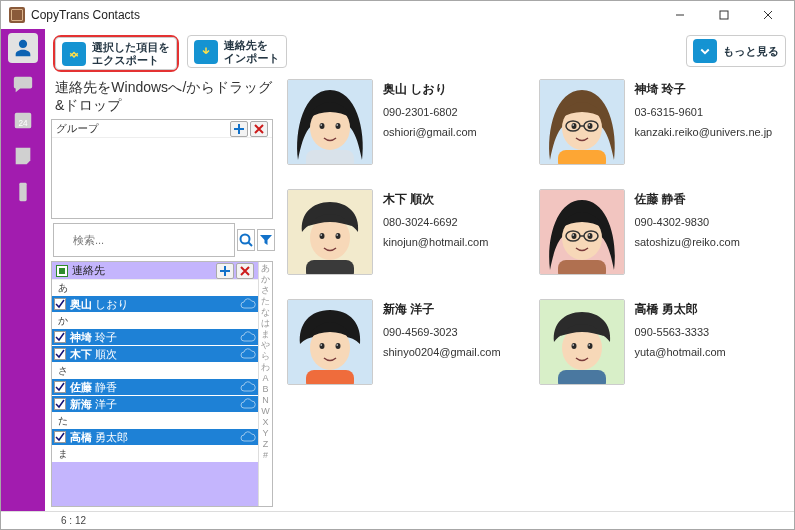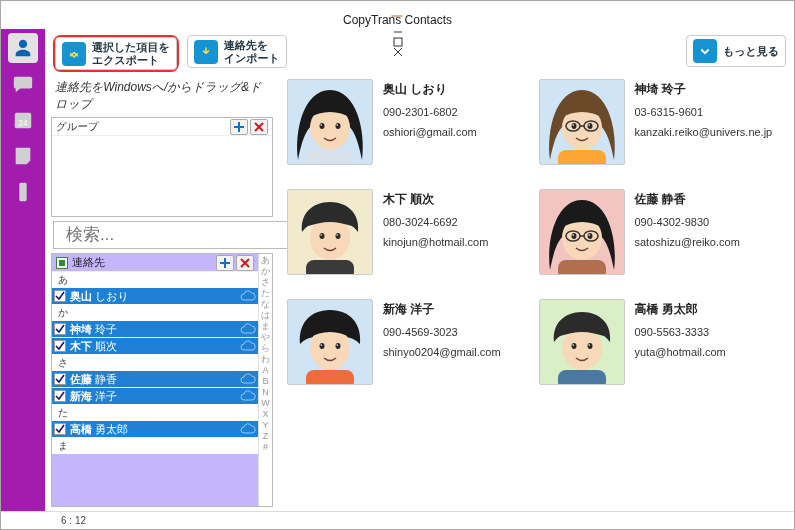--- a/index.html
+++ b/index.html
@@ -1,19 +1,19 @@
 <!DOCTYPE html>
 <html><head>
 <meta charset="utf-8">
 <style>
   * { box-sizing: border-box; font-family: "Meiryo UI", Meiryo, "MS PGothic", sans-serif; }
   body { margin:0; background:#777; display:flex; align-items:center; justify-content:center; height:100vh; }
   .window { width:795px; height:530px; background:#fff; border:1px solid #a7a7a7; display:flex; flex-direction:column; }
   
-  .titlebar { height:28px; display:flex; align-items:center; padding:12px 4px;flex-direction:column; }
+  .titlebar { height:28px; display:flex; align-items:center; padding:12px 4px; }
   .titlebar .tb-icon { width:16px; height:16px; margin:0 6px 0 4px; background:#8a5a3a; border-radius:2px; position:relative; }
   .titlebar .tb-icon:after { content:""; position:absolute; inset:2px; border:1px solid #dcb48c; border-radius:1px;}
   .titlebar .title { font-size:12px; color:#222; }
   .titlebar .spacer { flex:1; }
   .titlebar .winbtn { width:44px; height:28px; display:flex; align-items:center; justify-content:center; color:#333; font-size:13px; }
   .titlebar .winbtn svg { width:10px; height:10px; stroke:#333; stroke-width:1;}
   
   .body { flex:1; display:flex; min-height:0; position:relative;}
   .icon-rail { width:44px; background:#a21caf; border-right:none; display:flex; flex-direction:column; align-items:center; gap:6px; padding-top:4px;}
   .rail-item { width:30px; height:30px; display:flex; align-items:center; justify-content:center; border-radius:4px; color:#d0d0d0; }
@@ -21,31 +21,31 @@
   .rail-item svg { width:22px; height:22px; fill:currentColor; stroke:none;}
   
   .toolbar { height:50px; display:flex; align-items:flex-start; padding:6px 8px 0 8px; gap:8px; }
   .tbtn { display:flex; align-items:center; gap:6px; border:1px solid #ccc; border-radius:4px; padding:3px 6px; font-size:11px; font-weight:bold; line-height:1.15; color:#253744; background:#fff;}
   .tbtn .ticon { width:24px; height:24px; border-radius:4px; background:#1593d2; display:flex; align-items:center; justify-content:center; }
   .tbtn .ticon svg { width:18px; height:18px; }
   .highlight-export { border:2px solid #e43232; border-radius:8px; padding:0; display:inline-flex;}
   .toolbar .spacer { flex:1; }
   
   .left-col { width:230px; display:flex; flex-direction:column; padding:0 4px 0 4px; gap:4px; min-height:0;}
-  .drag-hint { font-size:12px; font-style:italic; color:#333; padding-left:4px;}
+  .drag-hint { font-size:14px; color:#333; padding-left:4px;}
   .groups-box { border:1px solid #bbb; height:100px; background:#fff; display:flex; flex-direction:column; }
   .groups-header { height:18px; display:flex; align-items:center; font-size:10.5px; padding:0 4px; color:#333; border-bottom:1px solid #eee;}
   .groups-header .spacer { flex:1;}
   .iconbtn { width:18px; height:16px; border:1px solid #aaa; border-radius:2px; margin-left:2px; display:flex; align-items:center; justify-content:center; background:#f3f3f3;}
   .iconbtn svg { width:12px; height:12px; }
   .groups-list { flex:1; overflow:auto; font-size:11px;}
   .groups-list .gitem { padding:2px 6px; color:#333;}
   .groups-list .gitem.selected { background:#1e81d6; color:#fff;}
   .search-row { display:flex; align-items:center; gap:2px; padding:0 2px;}
-  .search-row input { flex:1; height:28px; font-size:17px; padding:0 12px; border:1px solid #bbb;}
+  .search-row input { flex:1; height:34px; font-size:11px; padding:0 19px; border:1px solid #bbb;}
   .sq-btn { width:24px; height:22px; border:1px solid #bbb; background:#fff; display:flex; align-items:center; justify-content:center;}
   .sq-btn svg { width:16px; height:16px; }
   .contacts-table { flex:1; border:1px solid #bbb; display:flex; min-height:0;}
   .ct-scroll { flex:1; display:flex; flex-direction:column; min-height:0; overflow-y:auto; font-size:11px; background:#c4b5fd;}
   .ct-header { display:flex; align-items:center; height:18px; padding:0 4px; border-bottom:1px solid #eee; color:#222;}
   .ct-header .spacer { flex:1;}
   .ct-section { padding:1px 6px; font-size:10px; color:#444; background:#fff;}
   .ct-row { display:flex; align-items:center; height:17px; padding:0 2px; background:#1e81d6; color:#fff; border-bottom:1px solid #fff;}
   .ct-row .chk { width:12px; height:12px; border:1px solid #999; background:#fff; margin-right:4px; display:flex; align-items:center; justify-content:center;}
   .ct-row .chk svg { width:10px; height:10px; }

